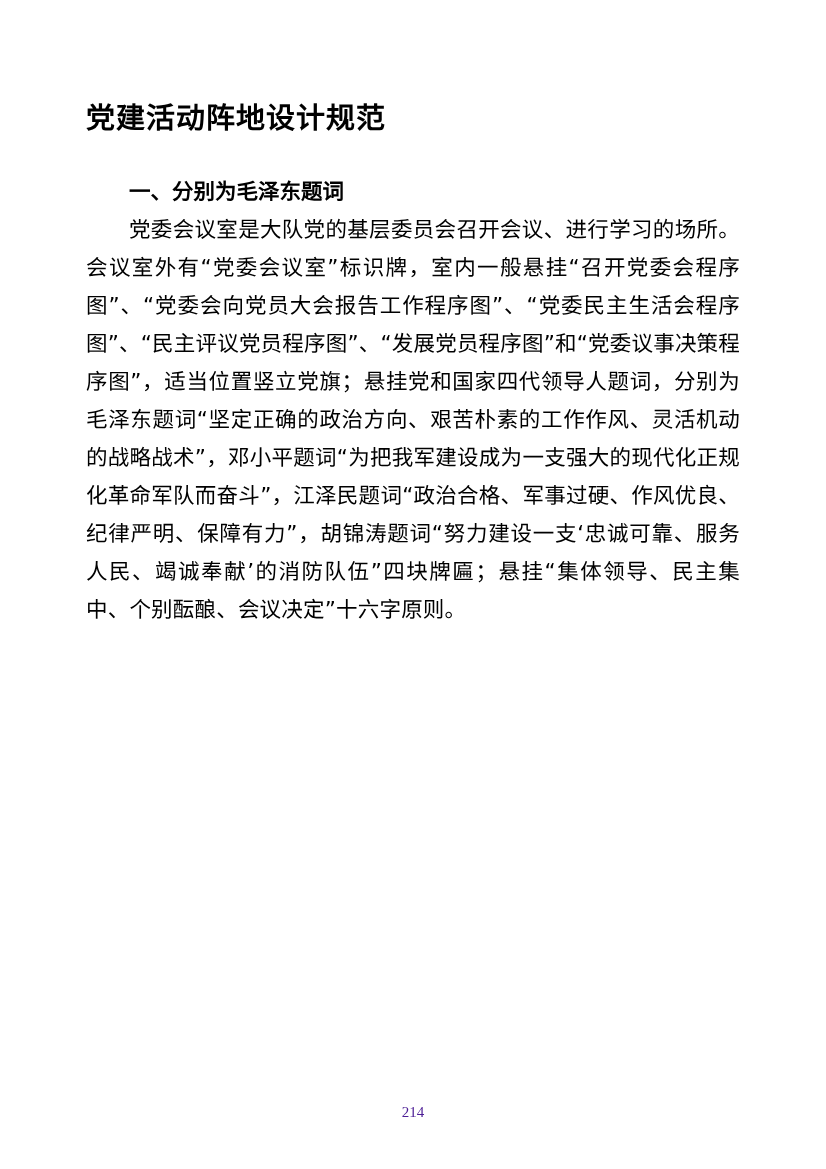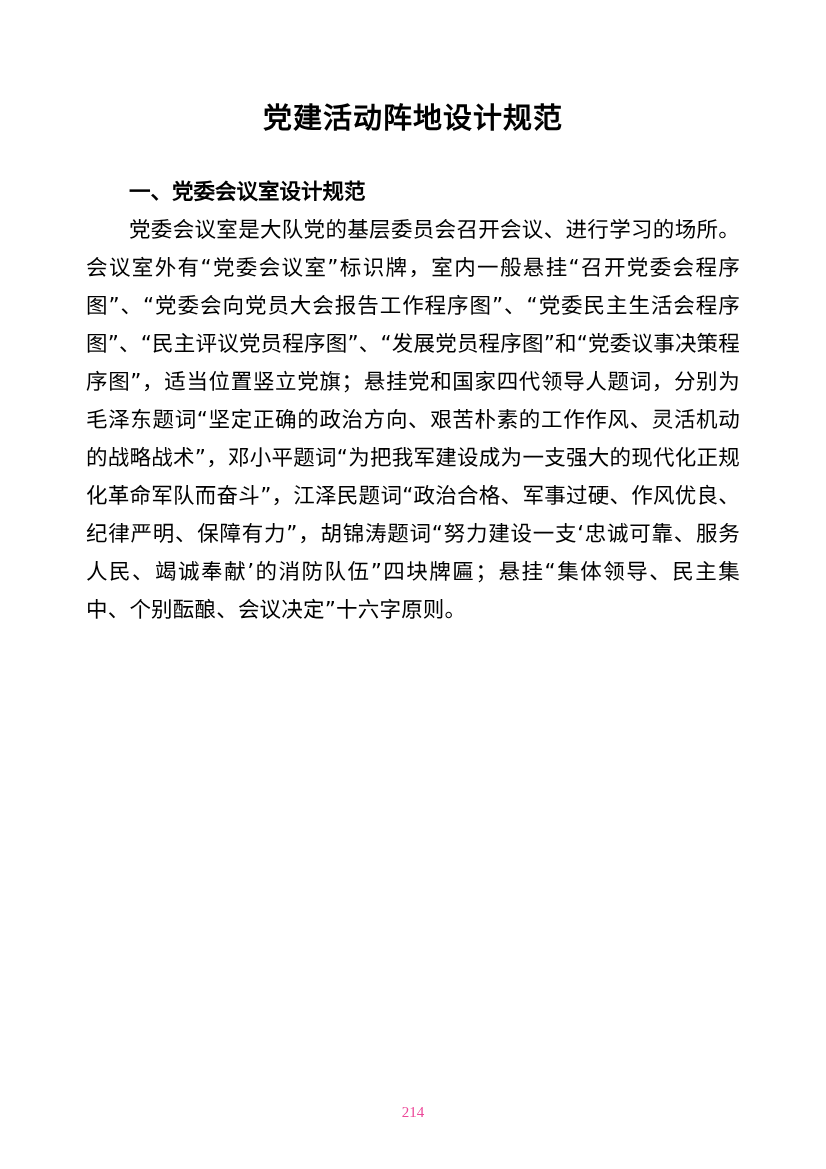--- a/index.html
+++ b/index.html
@@ -16,21 +16,20 @@
     overflow: hidden;
   }
   .page {
     width: 826px;
     height: 1169px;
     box-sizing: border-box;
     padding: 80px 86px 40px 86px;
     position: relative;
   }
   .doc-title {
-    text-align: center;
     font-size: 29px;
     font-weight: bold;
     letter-spacing: 1px;
     margin: 18px 0 34px 0;
     line-height: 1.4;
     font-family: "DejaVu Sans", "Liberation Sans", sans-serif;
   }
   .para {
     font-size: 21.5px;
     line-height: 38px;
@@ -50,29 +49,29 @@
     font-family: "DejaVu Sans", "Liberation Sans", sans-serif;
   }
   .page-number {
     position: absolute;
     bottom: 48px;
     left: 0;
     width: 100%;
     text-align: center;
     font-size: 15px;
     font-family: "Liberation Serif", "DejaVu Serif", serif;
-    color: #ec4899;
+    color: #4c1d95;
   }
 </style>
 </head>
 <body>
 
 <div class="page">
 
   <h1 class="doc-title">党建活动阵地设计规范</h1>
 
 
-  <p class="section-heading">一、党委会议室设计规范</p>
+  <p class="section-heading">一、分别为毛泽东题词</p>
 
   <p class="para">党委会议室是大队党的基层委员会召开会议、进行学习的场所。会议室外有“党委会议室”标识牌，室内一般悬挂“召开党委会程序图”、“党委会向党员大会报告工作程序图”、“党委民主生活会程序图”、“民主评议党员程序图”、“发展党员程序图”和“党委议事决策程序图”，适当位置竖立党旗；悬挂党和国家四代领导人题词，分别为毛泽东题词“坚定正确的政治方向、艰苦朴素的工作作风、灵活机动的战略战术”，邓小平题词“为把我军建设成为一支强大的现代化正规化革命军队而奋斗”，江泽民题词“政治合格、军事过硬、作风优良、纪律严明、保障有力”，胡锦涛题词“努力建设一支‘忠诚可靠、服务人民、竭诚奉献’的消防队伍”四块牌匾；悬挂“集体领导、民主集中、个别酝酿、会议决定”十六字原则。</p>
 
   <div class="page-number">214</div>
 </div>
 
 </body></html>

